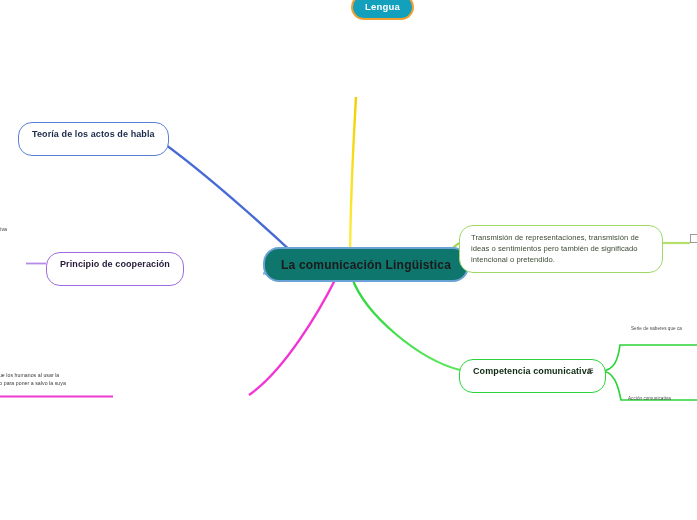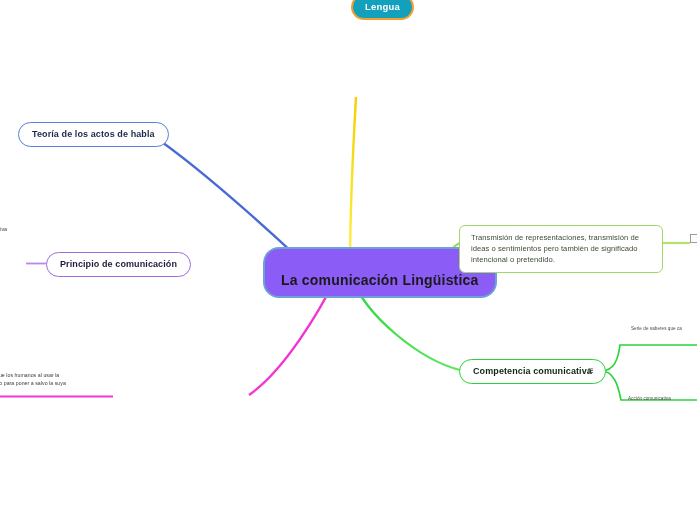--- a/index.html
+++ b/index.html
@@ -11,26 +11,26 @@
     position:relative;
   }
   #canvas{position:absolute;inset:0;width:697px;height:520px;}
   svg.links{position:absolute;left:0;top:0;width:697px;height:520px;pointer-events:none;}
 
   .node{position:absolute;box-sizing:border-box;white-space:nowrap;}
 
   
   .root{
     left:263px;top:247px;
-    padding:23px 16px 8px 16px;
+    padding:9px 16px 8px 16px;
     border:2px solid #6ba3d6;
     border-radius:16px;
-    background:#8b5cf6;
+    background:#0f766e;
     color:#1a1a1a;
-    font-size:14px;
+    font-size:12px;
     font-weight:bold;
     letter-spacing:.2px;
   }
 
   
   .teal{
     background:#12a0bd;
     border:2px solid #f0a030;
     border-radius:13px;
     color:#ffffff;
@@ -40,33 +40,33 @@
     letter-spacing:.2px;
   }
   .teal.yellowline{border-color:#f2c200;}
 
   
   .pill{
     background:#ffffff;
     border-radius:14px;
     font-size:9px;
     font-weight:bold;
-    padding:6px 13px 7px 13px;
+    padding:6px 13px 16px 13px;
     letter-spacing:.1px;
   }
   .pill.blue{border:1.6px solid #5b7fd4;color:#1b2a4a;}
   .pill.purple{border:1.6px solid #a06be0;color:#241a38;}
   .pill.magenta{border:1.6px solid #f246c8;color:#3a0b2e;}
   .pill.green{border:1.6px solid #2bd43a;color:#0e2a12;}
 
   
   .desc{
     background:#ffffff;
     border:1.6px solid #9fd96a;
-    border-radius:6px;
+    border-radius:14px;
     color:#3b4a33;
     font-size:7.6px;
     line-height:1.42;
     font-weight:normal;
     padding:7px 11px 7px 11px;
     white-space:normal;
     letter-spacing:.05px;
   }
 
   
@@ -158,21 +158,21 @@
     <path d="M601,371 C614,371 618,385 621,400 L697,400" stroke="#2bd43a" stroke-width="1.7" fill="none"></path>
   </svg>
 
   <div class="node root">La comunicación Lingüistica</div>
 
   <div class="node teal" style="left:351px;top:-6px;">Lengua</div>
 
 
   <div class="node pill blue" style="left:18px;top:122px;">Teoría de los actos de habla</div>
 
-  <div class="node pill purple" style="left:46px;top:252px;">Principio de comunicación</div>
+  <div class="node pill purple" style="left:46px;top:252px;">Principio de cooperación</div>
 
 
   <div class="node pill green" style="left:459px;top:359px;">Competencia comunicativa</div>
 
   <div class="collapse" style="left:588px;top:366px;">≡</div>
 
   <div class="node desc" style="left:459px;top:225px;width:204px;">Transmisión de representaciones, transmisión de ideas o sentimientos pero también de significado intencional o pretendido.</div>
 
   <div class="tiny" style="left:-6px;top:226px;">
     <div>rativa</div>

